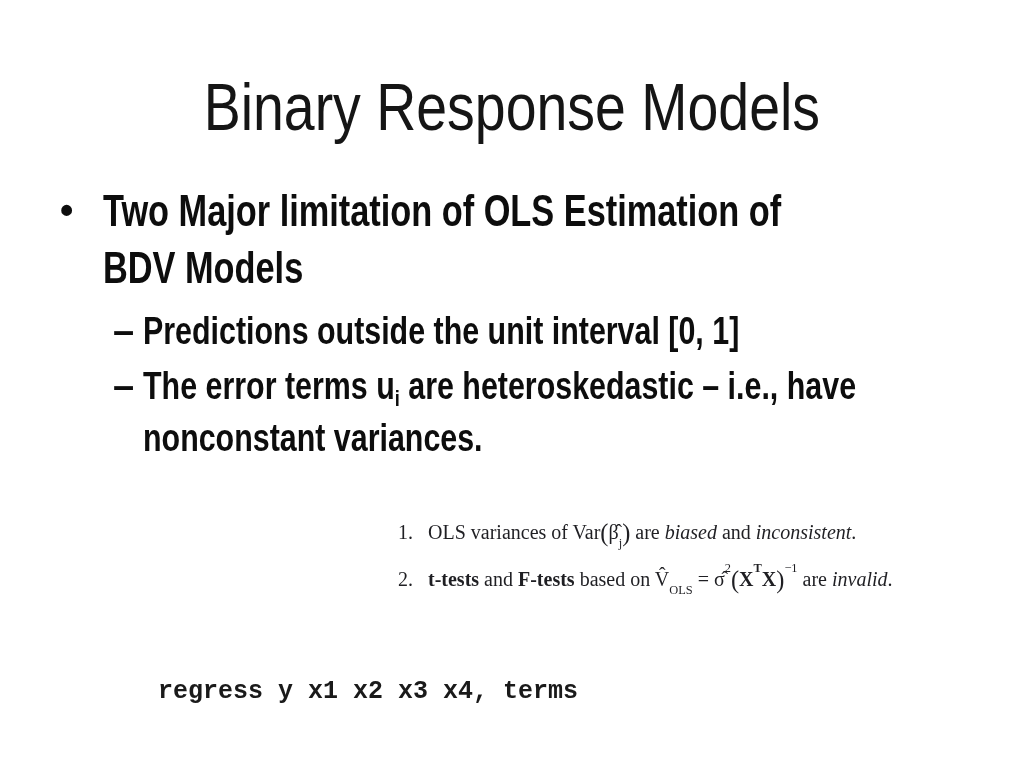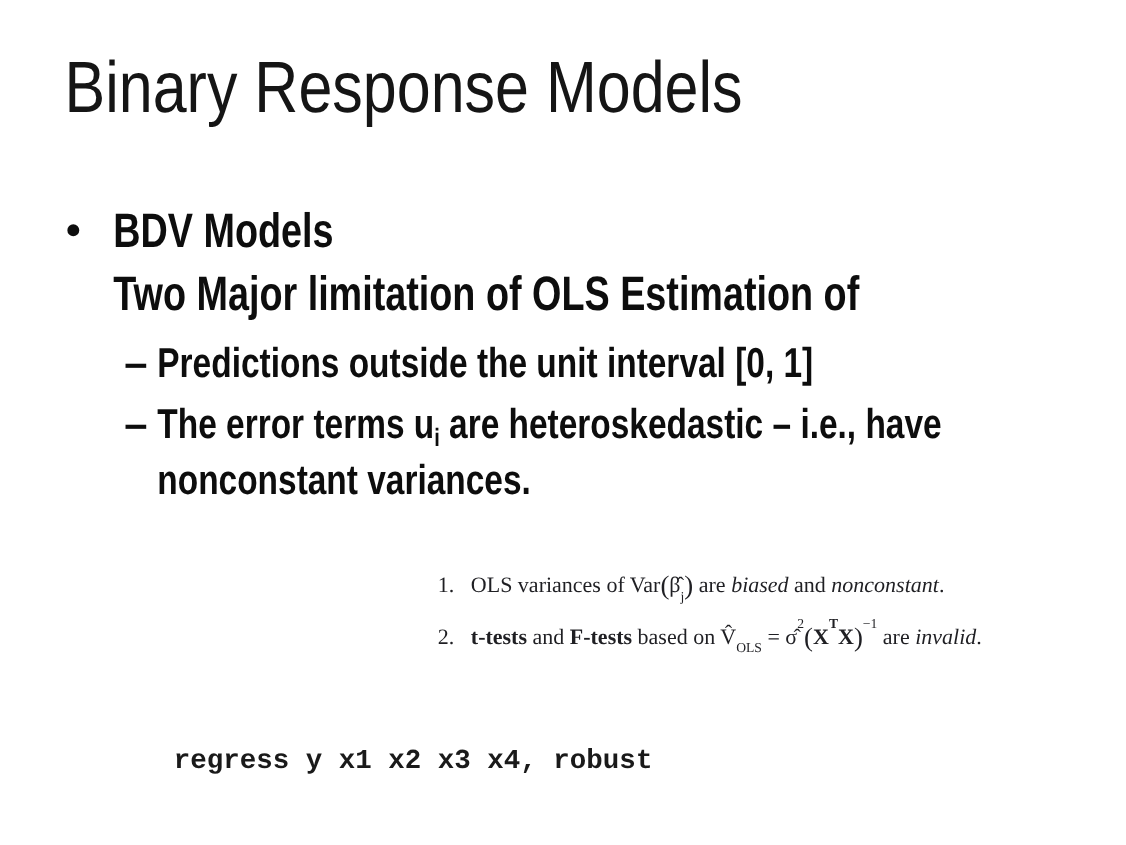--- a/index.html
+++ b/index.html
@@ -13,24 +13,24 @@
     height: 768px;
     background: #ffffff;
     overflow: hidden;
     font-family: "Liberation Sans", sans-serif;
     color: #000000;
   }
 
   
   .title {
     position: absolute;
-    top: 46px;
+    top: 74px;
     left: 0;
     width: 100%;
-    text-align: left;
+    text-align: center;
     font-size: 66px;
     line-height: 66px;
     font-weight: 400;
     color: #151515;
   }
   .title .squeeze {
     display: inline-block;
     transform: scaleX(0.84);
     transform-origin: 50% 50%;
     white-space: pre;
@@ -131,46 +131,46 @@
 
 <div class="slide" style="background: rgb(255, 255, 255);">
 
   <div class="title">
     <span class="squeeze">Binary Response Models</span>
   </div>
 
   <div class="l1">
     <span class="marker">•</span>
     <div>
+      <div><span class="cline">Two Major limitation of OLS Estimation of</span></div>
       <div><span class="cline">BDV Models</span></div>
-      <div><span class="cline">Two Major limitation of OLS Estimation of</span></div>
     </div>
   </div>
 
   <div class="l2" style="top:308px;">
     <span class="marker">–</span>
     <div>
       <div><span class="cline">Predictions outside the unit interval [0, 1]</span></div>
     </div>
   </div>
 
   <div class="l2" style="top:363px;">
     <span class="marker">–</span>
     <div>
       <div><span class="cline"><span>The error terms u</span><span class="sub-i">i</span><span> are heteroskedastic – i.e., have</span></span></div>
       <div><span class="cline">nonconstant variances.</span></div>
     </div>
   </div>
 
   <div class="note" style="top:492px;">
-    <span class="num">1.</span><span>OLS variances of Var</span><span class="paren">(</span><span>β̂</span><sub>j</sub><span class="paren">)</span><span> are </span><span class="bi">biased</span><span> and </span><span class="bi">nonconstant</span><span>.</span>
+    <span class="num">1.</span><span>OLS variances of Var</span><span class="paren">(</span><span>β̂</span><sub>j</sub><span class="paren">)</span><span> are </span><span class="bi">biased</span><span> and </span><span class="bi">inconsistent</span><span>.</span>
   </div>
 
   <div class="note" style="top:539px;">
     <span class="num">2.</span><span class="b">t-tests</span><span> and </span><span class="b">F-tests</span><span> based on </span><span>V̂</span><sub>OLS</sub><span> = </span><span>σ̂</span><sup>2</sup><span class="paren">(</span><span class="b">X</span><sup class="b">T</sup><span class="b">X</span><span class="paren">)</span><sup>−1</sup><span> are </span><span class="bi">invalid</span><span>.</span>
   </div>
 
   <div class="code" style="color: rgb(26, 26, 26);">
-    <div>regress y x1 x2 x3 x4, robust</div>
+    <div>regress y x1 x2 x3 x4, terms</div>
     <div>test x3 x4</div>
   </div>
 
 </div>
 
 </body></html>

